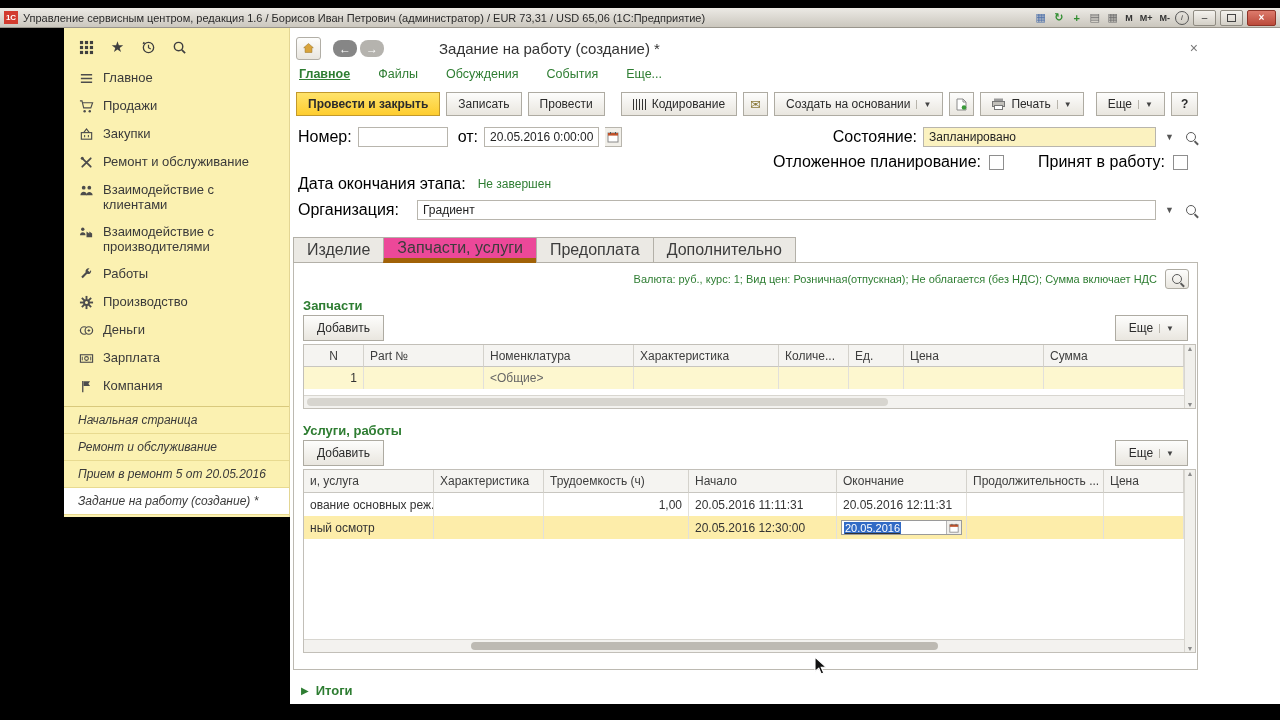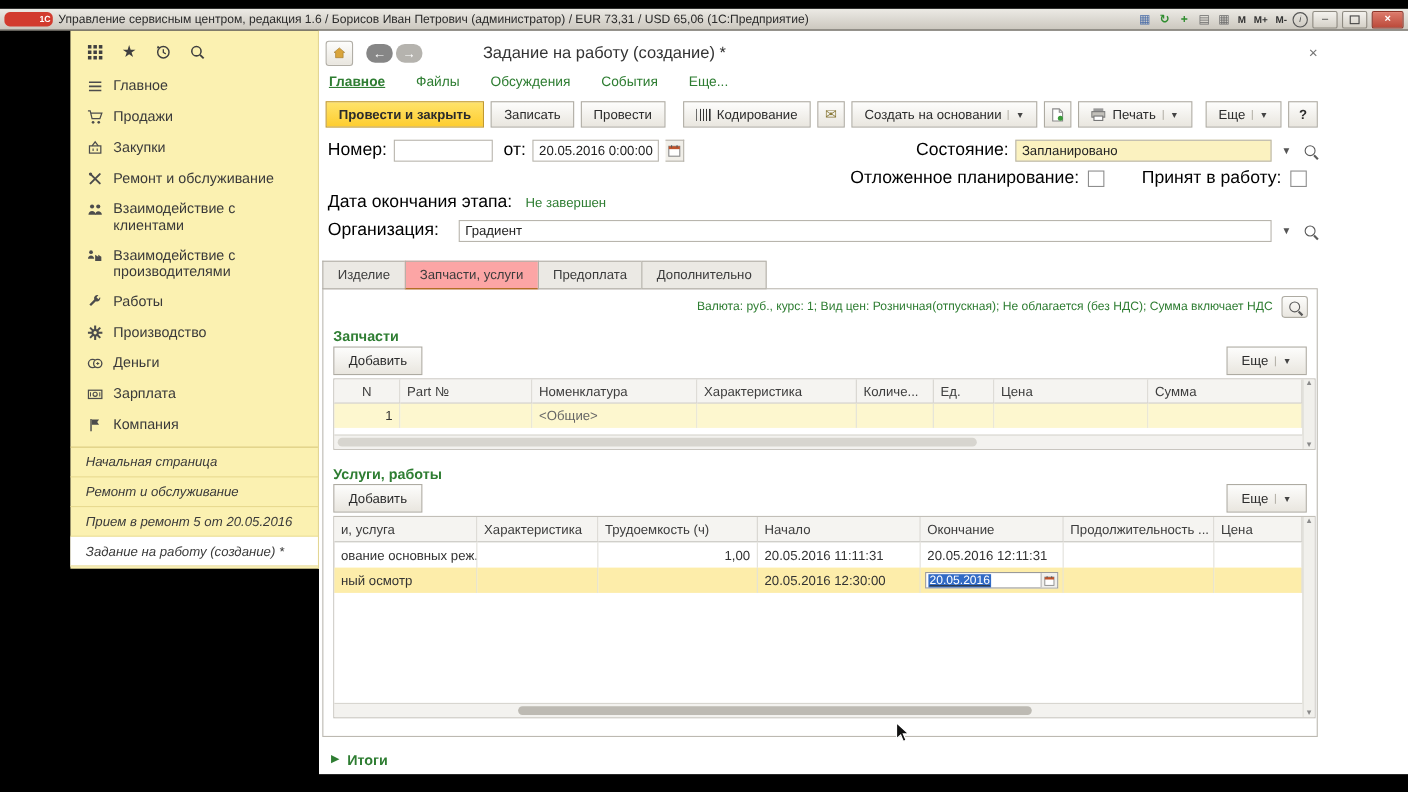--- a/index.html
+++ b/index.html
@@ -8,21 +8,21 @@
 
   
   .bar-top{position:absolute;top:0;left:0;width:1280px;height:8px;background:#000;}
   .bar-bottom{position:absolute;top:704px;left:0;width:1280px;height:16px;background:#000;}
 
   
   .titlebar{position:absolute;top:8px;left:0;width:1280px;height:20px;box-sizing:border-box;
     background:linear-gradient(#eceae5,#cbc7be);border-bottom:1px solid #99958c;
     display:flex;align-items:center;padding:0 4px;gap:5px;}
   .app-logo{width:14px;height:13px;background:#d23b2e;color:#fff;font-size:8px;font-weight:bold;
-    display:flex;align-items:center;justify-content:center;border-radius:5px;flex:0 0 auto;padding-left:30px;}
+    display:flex;align-items:center;justify-content:center;border-radius:0;flex:0 0 auto;}
   .tb-title{font-size:11px;color:#2a2a2a;white-space:nowrap;overflow:hidden;flex:1 1 auto;}
   .tb-right{display:flex;align-items:center;gap:3px;flex:0 0 auto;}
   .tico{width:15px;height:14px;display:flex;align-items:center;justify-content:center;
     font-size:11px;color:#6b6b6b;cursor:default;}
   .tico.blue{color:#4a6da8;} .tico.green{color:#2f8d2f;font-weight:bold;}
   .tico.mem{font-size:9px;font-weight:bold;color:#333;width:auto;padding:0 2px;}
   .tico.info{width:12px;height:12px;border:1px solid #555;border-radius:50%;font-size:8px;
     font-style:italic;color:#444;}
   .winbtn{width:21px;height:14px;border:1px solid #8f8b82;border-radius:2px;
     background:linear-gradient(#f4f2ee,#d4d0c7);display:flex;align-items:center;justify-content:center;
@@ -100,24 +100,24 @@
   .chk{width:13px;height:13px;border:1px solid #8e8e8e;background:#fff;display:inline-block;}
   .grp-gap{width:18px;}
   .mag-icon{position:relative;width:8px;height:8px;border:1.5px solid #5a5a5a;border-radius:50%;
     display:inline-block;}
   .mag-icon::after{content:"";position:absolute;width:5px;height:1.5px;background:#5a5a5a;
     transform:rotate(45deg);right:-4px;bottom:-2px;}
 
   
   .tabstrip{display:flex;margin:12px 0 0 3px;position:relative;z-index:2;}
   .dtab{height:26px;box-sizing:border-box;border:1px solid #b3b0a8;border-right:none;
-    background:#ebe9e4;font-size:12px;color:#3c3c3c;display:flex;align-items:center;
+    background:#ebe9e4;font-size:16px;color:#3c3c3c;display:flex;align-items:center;
     padding:0 13px;margin-bottom:-1px;}
   .dtab:last-child{border-right:1px solid #b3b0a8;}
-  .dtab.active{background:#fca5a5;border-bottom:1px solid #a16207;}
+  .dtab.active{background:#ec4899;border-bottom:5px solid #a16207;}
   .panel{margin:0 82px 0 3px;border:1px solid #bcb9b1;background:#fff;height:408px;
     box-sizing:border-box;overflow:hidden;position:relative;z-index:1;}
   .currency-row{display:flex;justify-content:flex-end;align-items:center;gap:8px;
     padding:5px 8px 2px 8px;height:22px;}
   .currency-text{font-size:11px;color:var(--accent-green,#2e7d32);white-space:nowrap;}
   .mini-sq{width:24px;height:20px;border:1px solid #aeaba2;border-radius:3px;
     background:linear-gradient(#fdfdfc,#e9e6df);display:flex;align-items:center;justify-content:center;}
   .sec-title{font-size:13px;font-weight:600;color:var(--accent-green,#2e7d32);padding:6px 0 0 9px;height:20px;box-sizing:border-box;}
   .actions-row{display:flex;align-items:center;padding:5px 9px 5px 9px;height:32px;box-sizing:border-box;}
   .btn.small{height:26px;padding:0 13px;font-size:12px;}

